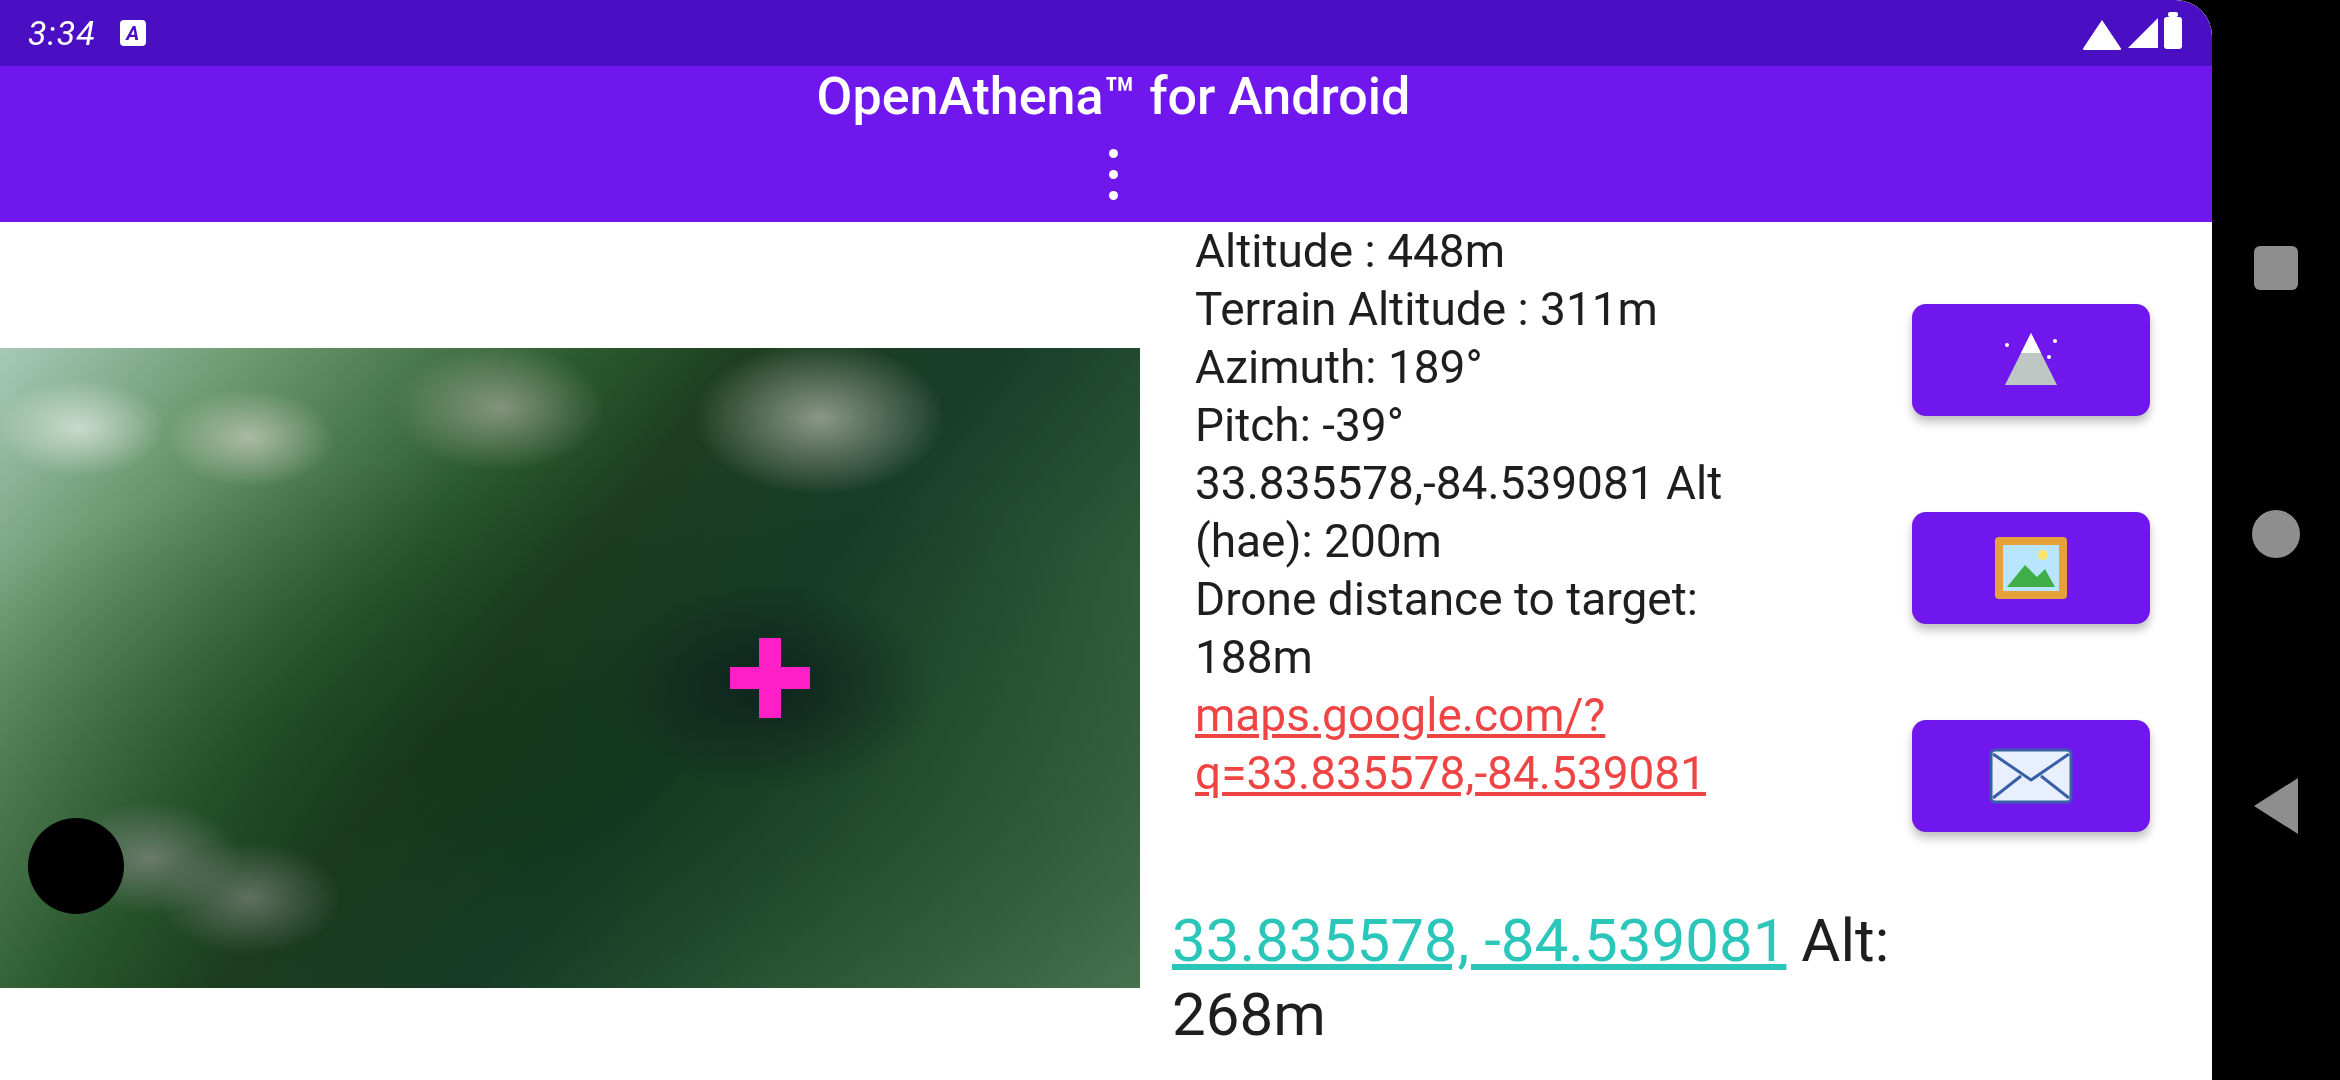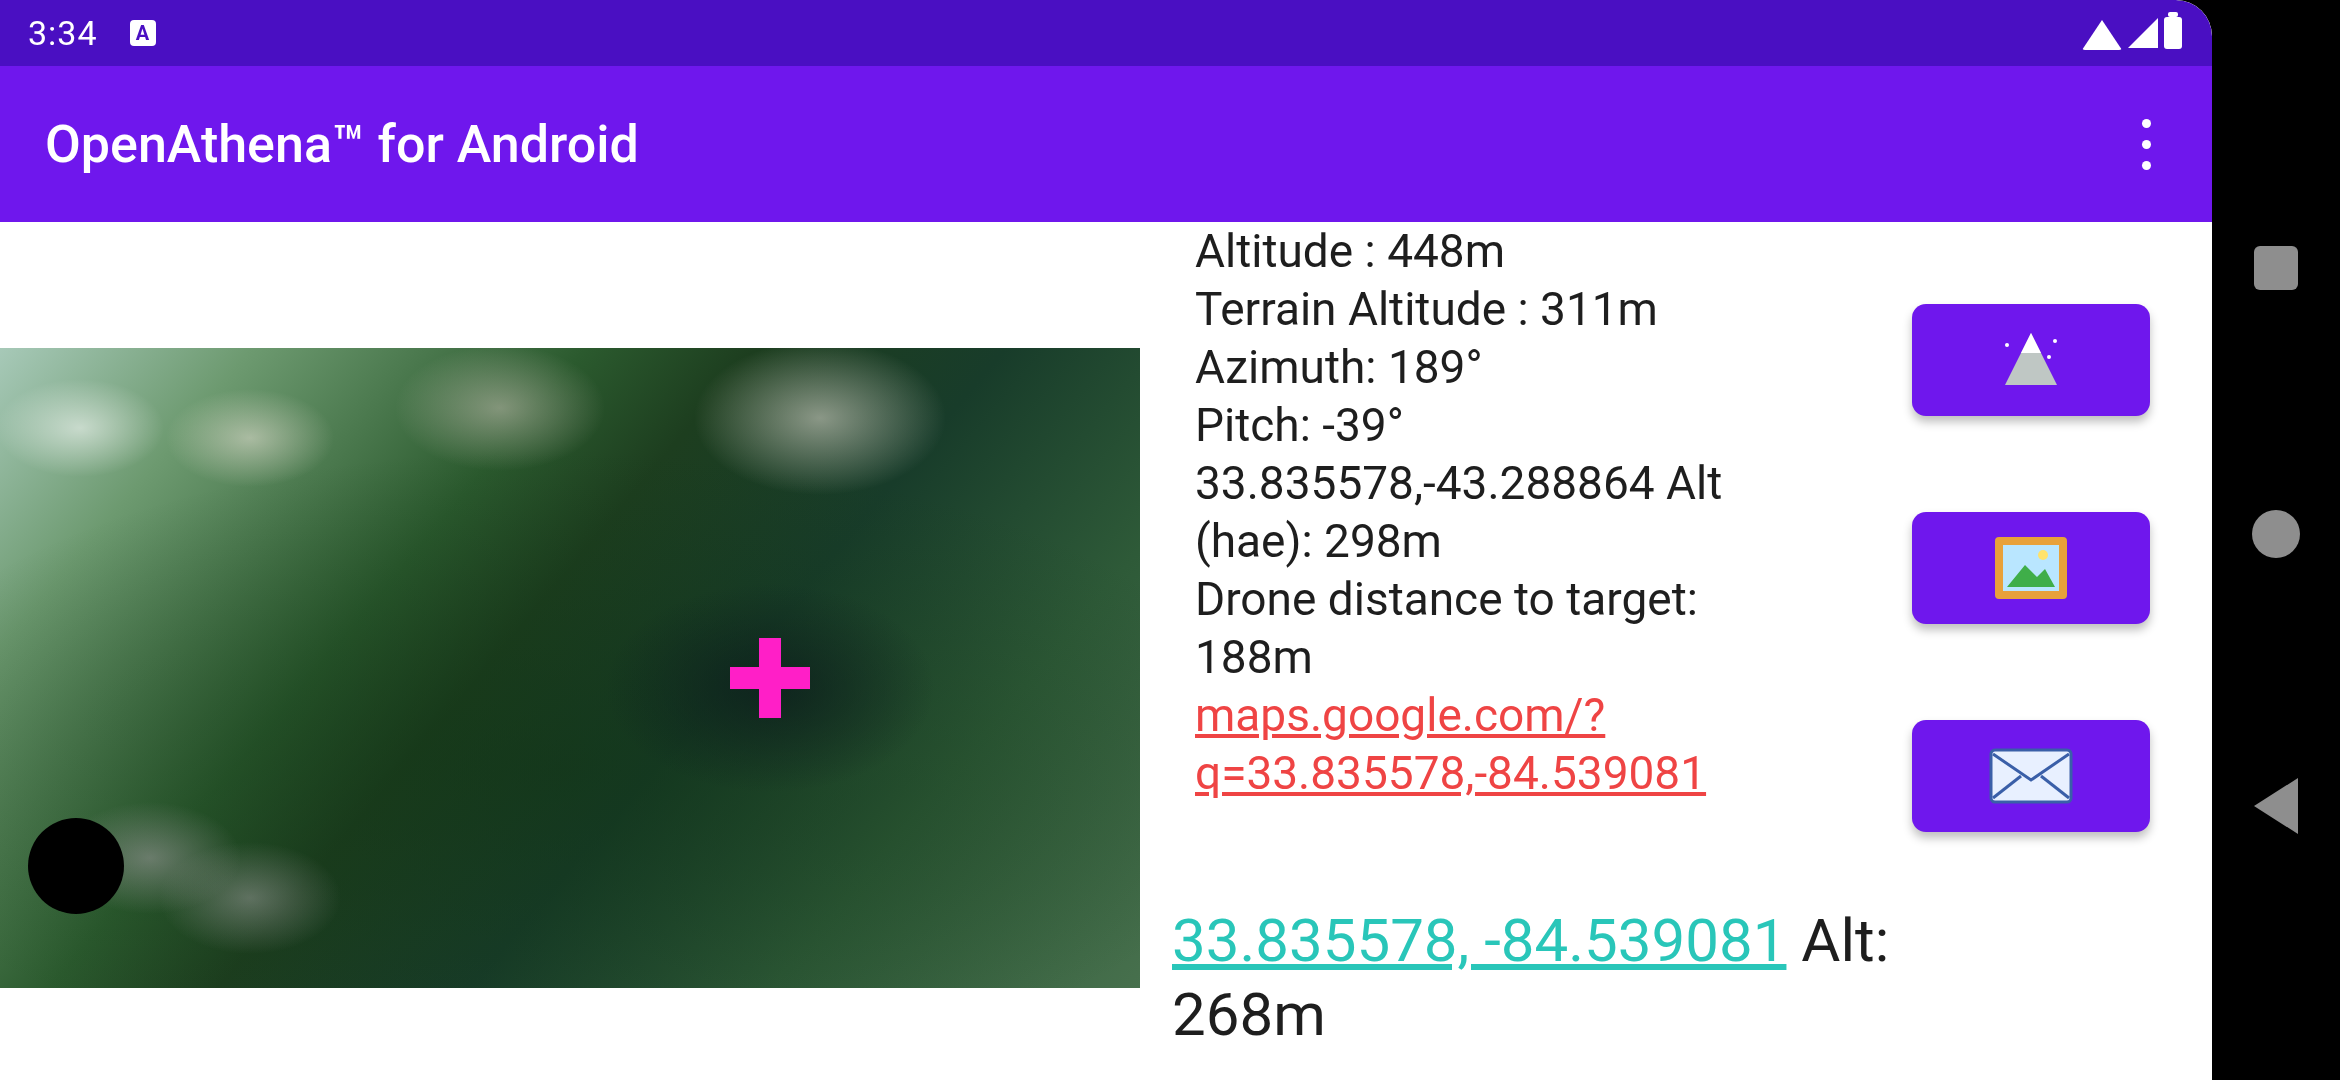--- a/index.html
+++ b/index.html
@@ -27,37 +27,38 @@
     height: 66px;
     background: #4A0FC2;
     display: flex;
     align-items: center;
     padding: 0 30px 0 28px;
     color: #fff;
     font-size: 34px;
     font-weight: 400;
     border-top-right-radius: 36px;
   }
-  .status-left { display: flex; align-items: center; gap: 32px; }
+  .status-left { display: flex; align-items: center; gap: 24px; font-style: italic; }
   .status-right { margin-left: auto; display: flex; align-items: center; gap: 6px; }
   .clock { font-size: 34px; letter-spacing: 1px; }
   .a-badge {
     width: 26px; height: 26px; background:#fff; color:#4A0FC2; font-weight:700;
     font-size:20px; display:flex; align-items:center; justify-content:center;
     border-radius:4px;
   }
 
   
   .app-bar {
     height: 156px;
     background: #6F17ED;
     display: flex;
     align-items: center;
     padding: 0 30px 0 45px;
     color: #fff;
+    flex-direction: column;
   }
   .app-title { font-size: 52px; font-weight: 500; }
   .app-bar .spacer { flex: 1; }
   .overflow {
     width: 72px; height: 100%;
     display:flex; align-items:center; justify-content:center;
   }
   .overflow .dot { width:9px; height:9px; background:#fff; border-radius:50%; margin:6px 0; }
   .overflow-col { display:flex; flex-direction:column; align-items:center; }
 
@@ -235,21 +236,21 @@
           <div class="arm v"></div>
           <div class="c"></div>
         </div>
       </div>
 
       <div class="info">
         <div>Altitude : 448m</div>
         <div>Terrain Altitude : 311m</div>
         <div>Azimuth: 189°</div>
         <div>Pitch: -39°</div>
-        <div>33.835578,-43.288864 Alt (hae): 298m</div>
+        <div>33.835578,-84.539081 Alt (hae): 200m</div>
         <div>Drone distance to target: 188m</div>
         <a href="#" class="link">maps.google.com/?q=33.835578,-84.539081</a>
       </div>
 
       <div class="big-row">
         <a href="#" class="coords">33.835578, -84.539081</a><span> Alt: 268m</span>
       </div>
 
       <div class="btn-col">
         <div class="fab">

